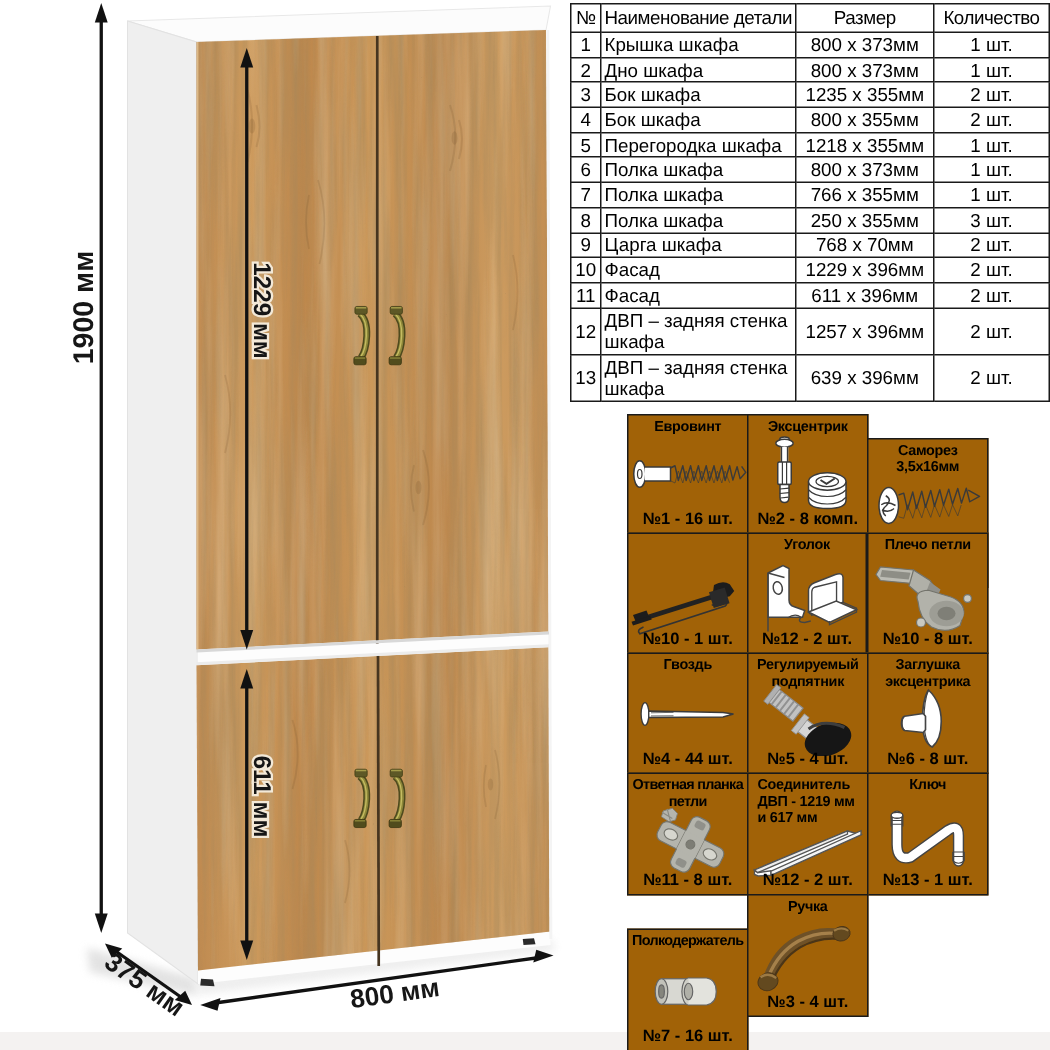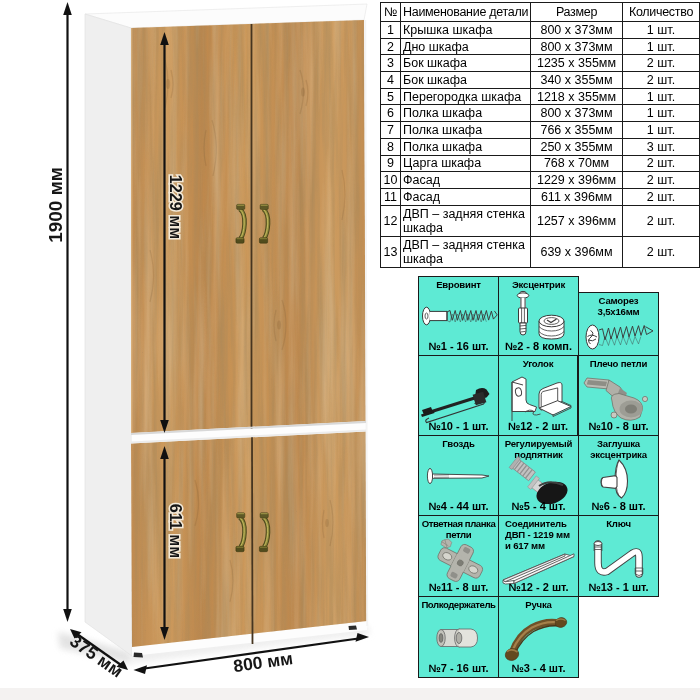--- a/index.html
+++ b/index.html
@@ -4,21 +4,21 @@
 <style>
 html,body{margin:0;padding:0;}
 body{width:700px;height:700px;background:#ffffff;font-family:"Liberation Sans",sans-serif;position:relative;overflow:hidden;}
 #cab{position:absolute;left:0;top:0;}
 table.parts{position:absolute;left:380px;top:2px;border-collapse:collapse;table-layout:fixed;width:319px;font-size:12.5px;color:#000;}
 table.parts td,table.parts th{border:1px solid #1a1a1a;padding:0 2px;line-height:1.12;font-weight:normal;overflow:hidden;white-space:nowrap;}
 table.parts th{text-align:left;height:18px;letter-spacing:-0.3px;}
 table.parts td{height:15.7px;}
 table.parts td.w{white-space:normal;}
 table.parts .c{text-align:center;padding:0 1px;}
-.cell{position:absolute;border:1px solid #1a1a1a;background:#5eead4;box-sizing:border-box;text-align:center;}
+.cell{position:absolute;border:1px solid #1a1a1a;background:#a16207;box-sizing:border-box;text-align:center;}
 .cell .t{font-weight:bold;font-size:9.6px;line-height:1.13;padding-top:3px;letter-spacing:-0.2px;}
 .cell .n{font-weight:bold;font-size:11px;position:absolute;bottom:3px;left:0;right:0;}
 .cell svg{position:absolute;left:0;}
 .botband{position:absolute;left:0;top:688px;width:700px;height:12px;background:#f4f2f1;}
 </style>
 </head>
 <body>
 <div class="botband"></div>
 <svg id="cab" width="395" height="700" viewBox="0 0 395 700">
  <defs>
@@ -174,21 +174,21 @@
       </tr>
  <tr>
         <td class="c">3</td>
         <td>Бок шкафа</td>
         <td class="c">1235 х 355мм</td>
         <td class="c">2 шт.</td>
       </tr>
  <tr>
         <td class="c">4</td>
         <td>Бок шкафа</td>
-        <td class="c">340 х 355мм</td>
+        <td class="c">800 х 355мм</td>
         <td class="c">2 шт.</td>
       </tr>
  <tr>
         <td class="c">5</td>
         <td>Перегородка шкафа</td>
         <td class="c">1218 х 355мм</td>
         <td class="c">1 шт.</td>
       </tr>
  <tr>
         <td class="c">6</td>
@@ -422,21 +422,21 @@
    <path d="M19,10 V29 Q19,40 28,37.5 L53,19.5 Q60,15 60,23 V40" stroke="#444" stroke-width="7.5" stroke-linecap="round"></path>
    <path d="M19,10 V29 Q19,40 28,37.5 L53,19.5 Q60,15 60,23 V40" stroke="#fff" stroke-width="5.6" stroke-linecap="round"></path>
    <ellipse cx="19" cy="9.5" rx="3.9" ry="2" fill="#fff" stroke="#444" stroke-width="0.9"></ellipse>
    <path d="M15.1,9.5 V17 M22.9,9.5 V17 M15.3,13 h7.6 M15.3,15.5 h7.6" stroke="#444" stroke-width="0.8"></path>
    <path d="M56.2,34 h7.6 M56.2,37 h7.6 M56.2,40 q3.8,3 7.6,0 M56.2,34 V40 M63.8,34 V40" stroke="#444" stroke-width="0.8"></path>
   </g>
  </svg>
  <div class="n">№13 - 1 шт.</div>
 </div>
 
-<div class="cell" style="left:418px;top:596px;width:81px;height:82px">
+<div class="cell" style="left:418px;top:619px;width:81px;height:82px">
  <div class="t" style="letter-spacing:-0.45px;white-space:nowrap">Полкодержатель</div>
  <svg width="79" height="30" style="top:26px" viewBox="0 0 79 30">
   <g stroke="#666" stroke-width="0.8">
    <rect x="22" y="6.5" width="18" height="17" fill="#d8d8d2"></rect>
    <ellipse cx="22" cy="15" rx="4.2" ry="8.5" fill="#c2c2ba"></ellipse>
    <ellipse cx="22" cy="15" rx="1.9" ry="4.4" fill="#85857d"></ellipse>
    <ellipse cx="40" cy="15" rx="4.4" ry="9" fill="#cfcfc7"></ellipse>
    <path d="M40,6 L52,6 q6.5,1 6.5,9 q0,8 -6.5,9 L40,24" fill="#e3e3dd"></path>
    <ellipse cx="40" cy="15" rx="2.8" ry="5.5" fill="#b0b0a8"></ellipse>
   </g>

